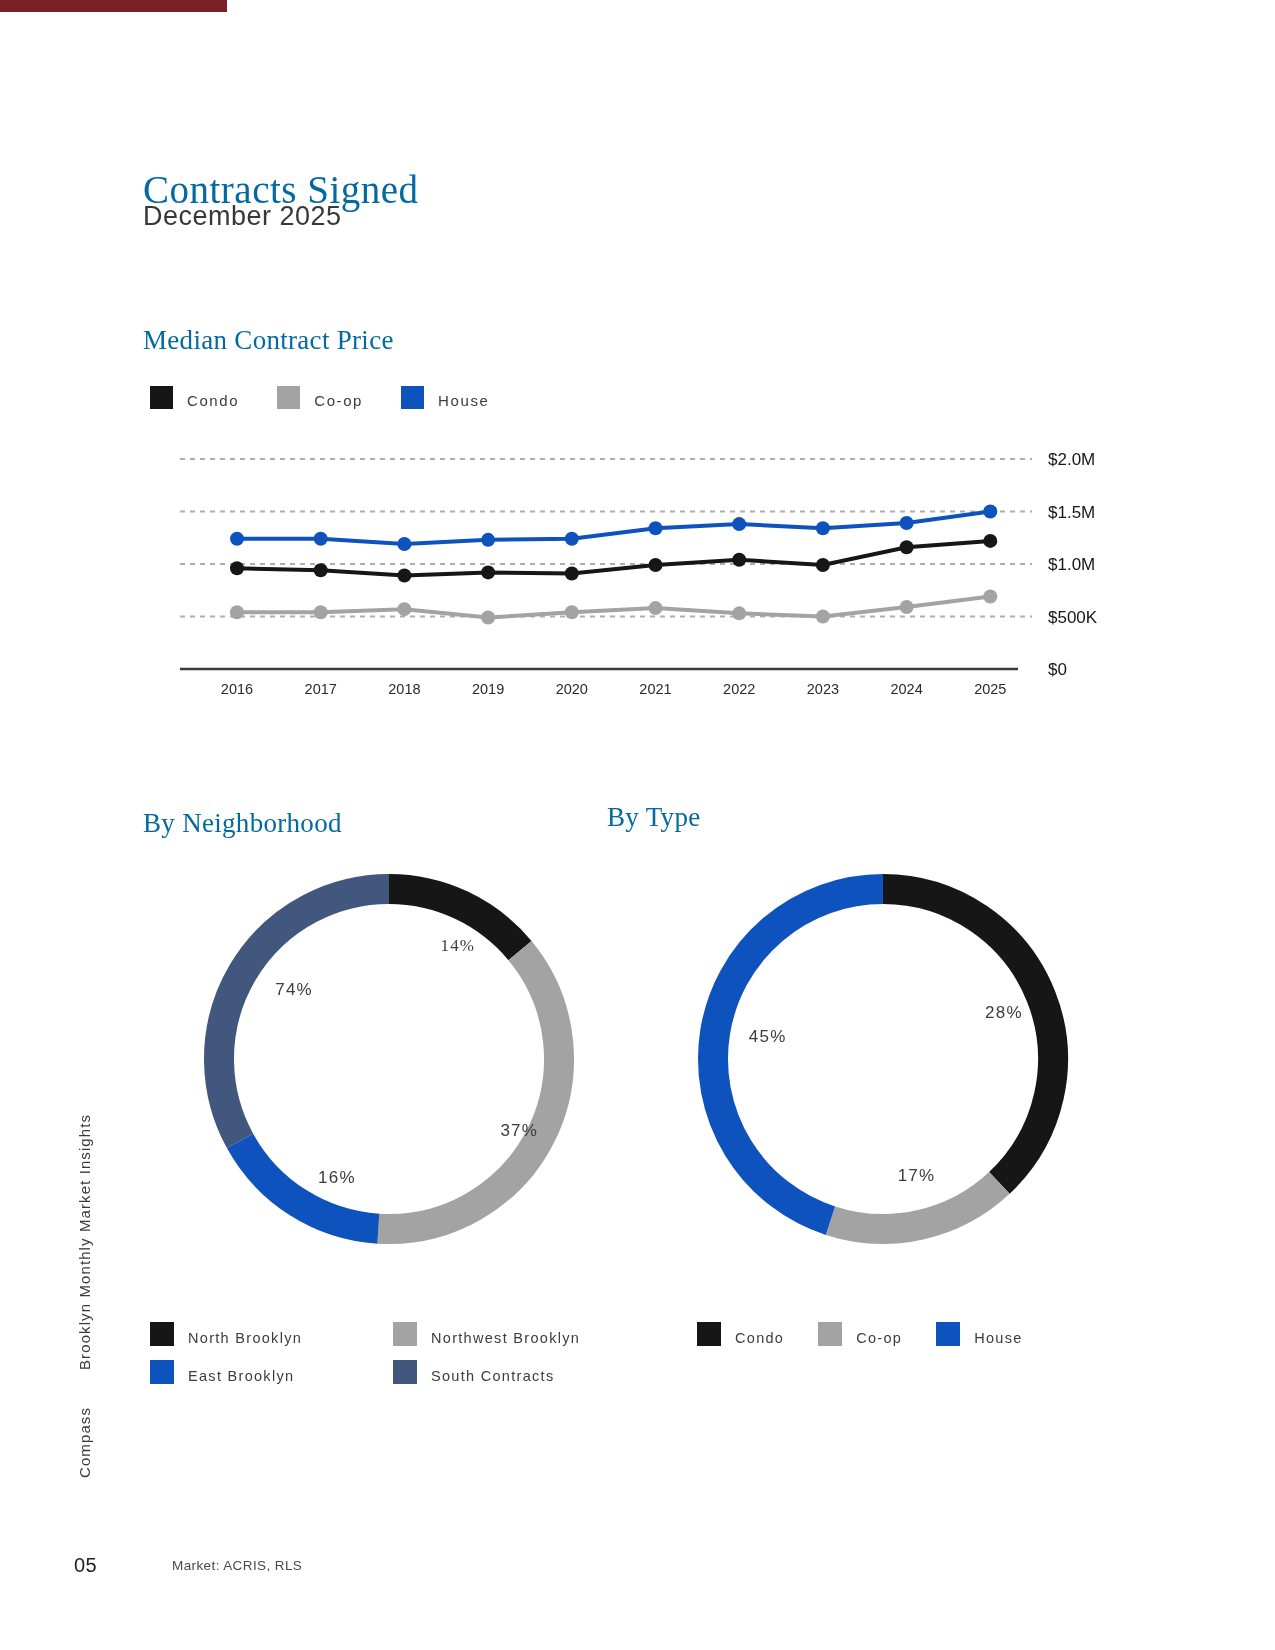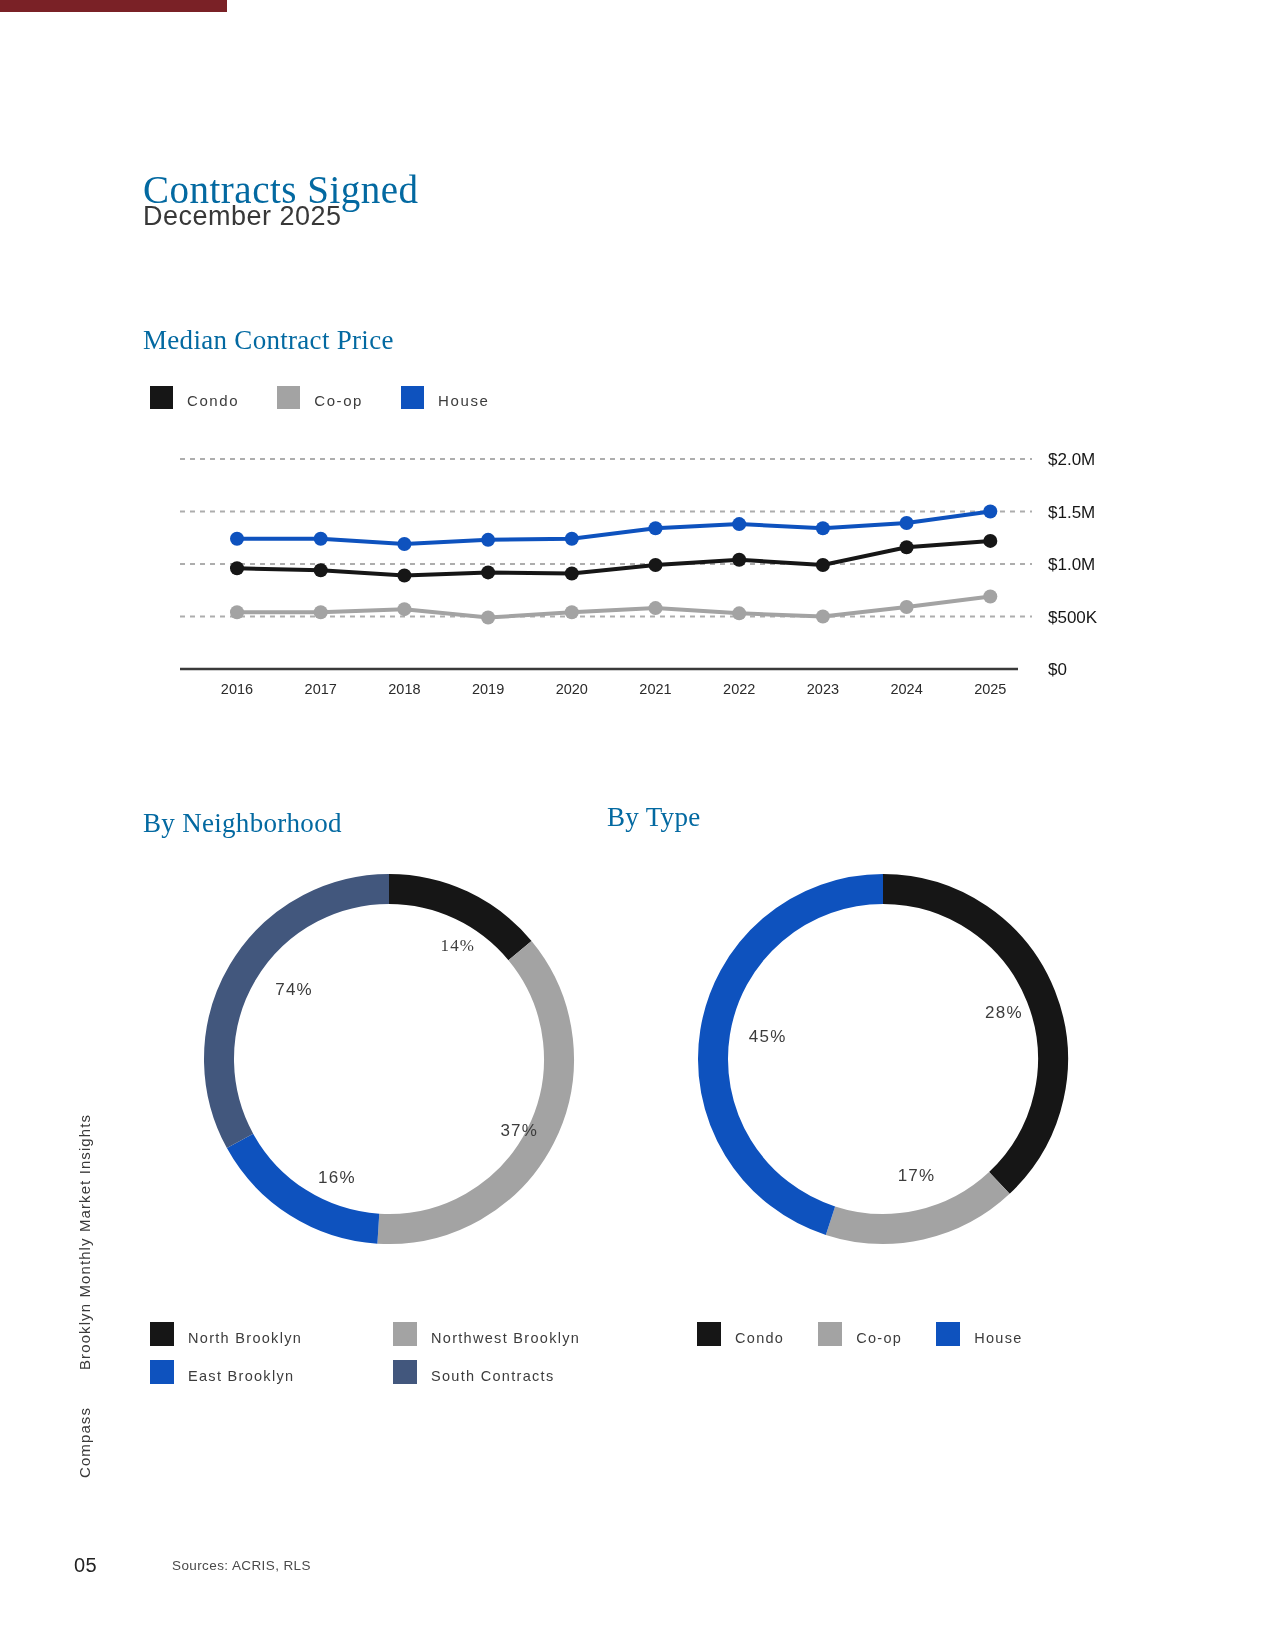--- a/index.html
+++ b/index.html
@@ -177,13 +177,13 @@
     <div class="legend-item">
       <span class="swatch" style="background: rgb(14, 82, 190);"></span>
       <span class="legend-label">House</span>
     </div>
   </div>
 
 <div id="sidebar-title" class="abs vtext">Brooklyn Monthly Market Insights</div>
 <div id="sidebar-brand" class="abs vtext">Compass</div>
 
 <div id="page-number" class="abs">05</div>
-<div id="sources" class="abs">Sources: ACRIS, RLS</div>
+<div id="sources" class="abs">Market: ACRIS, RLS</div>
 
 </body></html>

